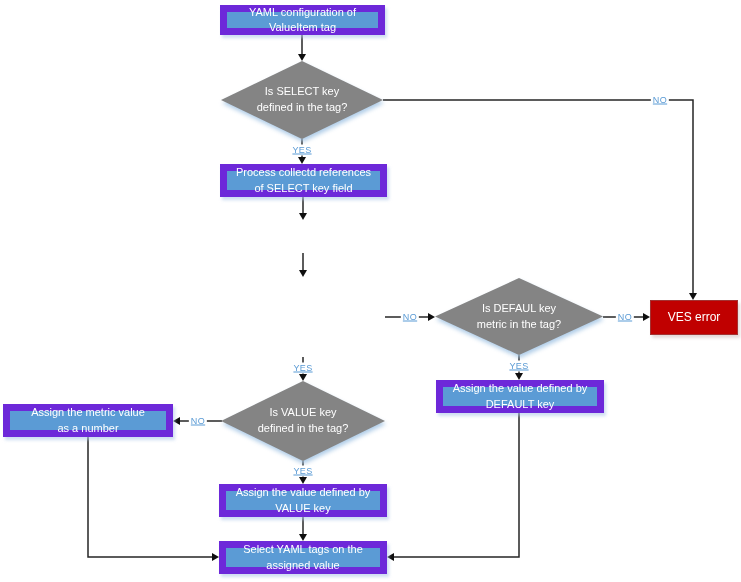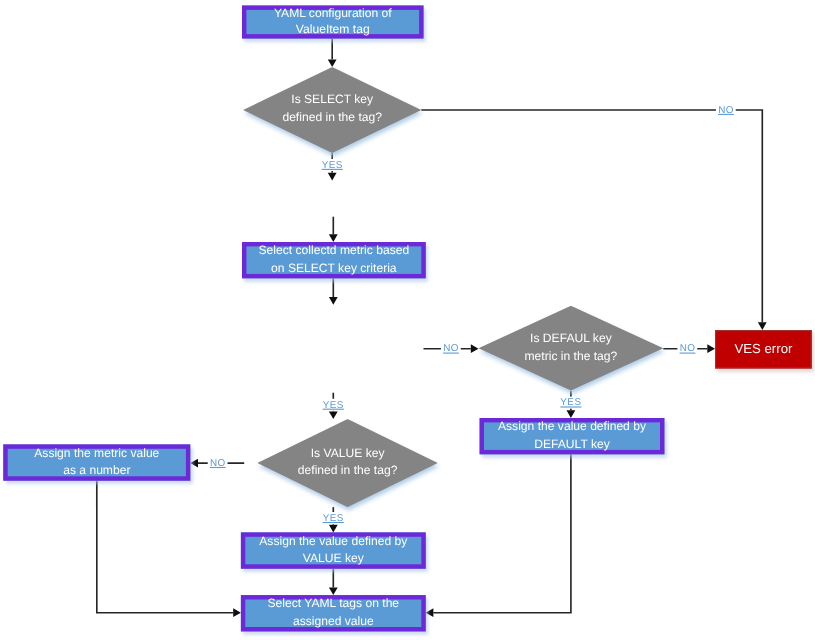--- a/index.html
+++ b/index.html
@@ -7,21 +7,21 @@
     position:relative; width:741px; height:582px; background:#ffffff;
     font-family:"Liberation Sans", sans-serif; overflow:hidden;
   }
   svg.connectors { position:absolute; left:0; top:0; width:741px; height:582px; }
   .node {
     position:absolute; display:flex; align-items:center; justify-content:center;
     text-align:center; color:#ffffff; font-size:11px; line-height:1.4;
     box-sizing:border-box;
   }
   .process {
-    background:#5B9BD5; border:4px solid #6d28d9;
+    background:#5B9BD5; border:7px solid #6d28d9;
     box-shadow:2px 3px 3px rgba(174,199,232,0.6);
   }
   .error {
     background:#C00000; border:1px solid #A33232; font-size:12px;
     box-shadow:2px 3px 3px rgba(205,185,185,0.55);
   }
   .diamond-wrap { position:absolute; filter:drop-shadow(1px 3px 2px rgba(162,196,228,0.85)); }
   .diamond {
     width:100%; height:100%;
     clip-path:polygon(50% 0, 100% 50%, 50% 100%, 0 50%);
@@ -113,25 +113,25 @@
       <polyline class="line" points="519,413 519,557 394,557"></polyline>
       <polygon class="head" points="394,553 394,561 387,557"></polygon>
     </g>
   </svg>
 
   <div class="node process" style="left:220px;top:5px;width:165px;height:30px">
     <span class="pre">YAML configuration of
 ValueItem tag</span>
   </div>
 
+  <div class="node process" style="left:220px;top:164px;width:167px;height:33px">
+    <span class="pre">Process collectd references
+of SELECT key field</span>
+  </div>
 
-  <div class="node process" style="left:220px;top:220px;width:167px;height:33px">
-    <span class="pre">Select collectd metric based
-on SELECT key criteria</span>
-  </div>
 
   <div class="node error" style="left:650px;top:300px;width:88px;height:35px">
     <span class="pre">VES error</span>
   </div>
 
   <div class="node process" style="left:436px;top:380px;width:168px;height:33px">
     <span class="pre">Assign the value defined by
 DEFAULT key</span>
   </div>
 
@@ -158,21 +158,21 @@
   </div>
 
 
   <div class="diamond-wrap" style="left:435px;top:278px;width:168px;height:77px">
     <div class="diamond">
       <span class="pre">Is DEFAUL key
 metric in the tag?</span>
     </div>
   </div>
 
-  <div class="diamond-wrap" style="left:234px;top:381px;width:164px;height:80px">
+  <div class="diamond-wrap" style="left:221px;top:381px;width:164px;height:80px">
     <div class="diamond">
       <span class="pre">Is VALUE key
 defined in the tag?</span>
     </div>
   </div>
 
   <span class="edge-label" style="left:302px;top:150px">YES</span>
   <span class="edge-label" style="left:660px;top:100px">NO</span>
   <span class="edge-label" style="left:410px;top:317px">NO</span>
   <span class="edge-label" style="left:303px;top:368px">YES</span>

